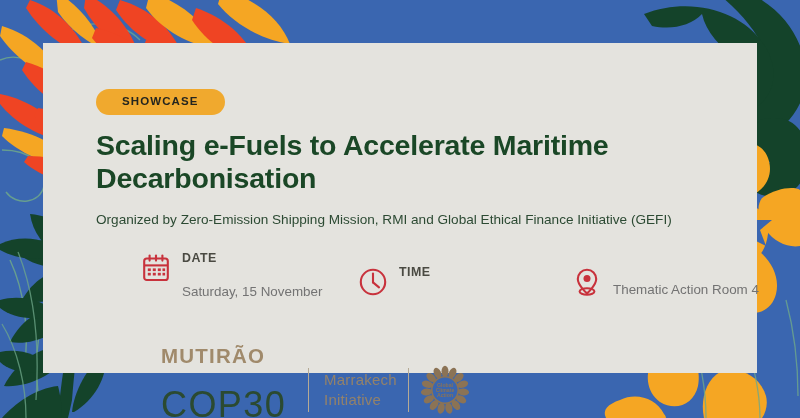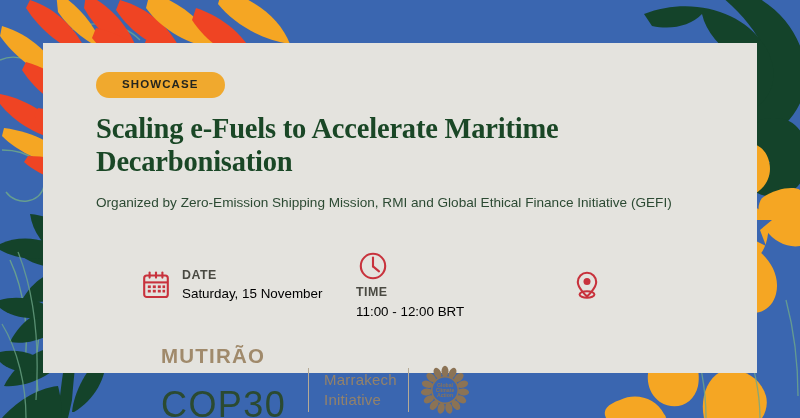--- a/index.html
+++ b/index.html
@@ -31,21 +31,21 @@
     left: 43px;
     top: 43px;
     width: 714px;
     height: 330px;
     background: #E4E3DE;
   }
 
   .card-inner {
     position: absolute;
     left: 53px;
-    top: 29px;
+    top: 46px;
     right: 20px;
   }
 
   
   .badge {
     display: inline-block;
     background: #F0A92E;
     color: #24251F;
     font-size: 11.5px;
     font-weight: bold;
@@ -57,69 +57,68 @@
 
   
   .title {
     margin-top: 14px;
     color: #1A4726;
     font-size: 28.5px;
     font-weight: bold;
     line-height: 1.16;
     letter-spacing: -0.2px;
     max-width: 620px;
-    font-family: Liberation Serif, serif;
   }
 
   .organizer {
     margin-top: 16px;
     color: #2C4A33;
     font-size: 13.6px;
     line-height: 1.3;
   }
 
   
   .info-row {
     position: absolute;
     left: 96px;
     top: 206px;
     width: 660px;
     display: flex;
-    align-items: center;
+    align-items: flex-end;
   }
   .info-item {
     display: flex;
     align-items: flex-start;
   }
   .info-item.date { width: 218px; }
-  .info-item.time { width: 215px; flex-direction: column; }
+  .info-item.time { width: 215px; }
   .info-item.location { width: 230px; }
 
   .info-icon {
     width: 34px;
     height: 38px;
     flex: 0 0 34px;
     margin-right: 9px;
     display: flex;
     align-items: center;
     justify-content: center;
   }
   .info-text { padding-top: 2px; }
   .info-label {
     color: #4A4A42;
     font-size: 12.4px;
     font-weight: bold;
     letter-spacing: 0.5px;
     line-height: 1.25;
   }
   .info-value {
-    color: #000000;
+    color: #737373;
     font-size: 13.4px;
     line-height: 1.35;
-    margin-top: 2px;
+    margin-top: 16px;
     white-space: nowrap;
   }
 
   
   .logos {
     position: absolute;
     left: 118px;
     top: 303px;
     display: flex;
     align-items: center;
@@ -331,34 +330,34 @@
       <div class="info-item time">
         <div class="info-icon">
           <svg width="30" height="30" viewBox="0 0 30 30">
             <circle cx="15" cy="15" r="12.2" fill="none" stroke="#C8323C" stroke-width="2.1"></circle>
             <line x1="15" y1="6.6" x2="15" y2="15.4" stroke="#C8323C" stroke-width="2.1" stroke-linecap="round"></line>
             <line x1="15" y1="15.4" x2="21" y2="20.4" stroke="#C8323C" stroke-width="2.1" stroke-linecap="round"></line>
           </svg>
         </div>
         <div class="info-text">
           <div class="info-label">TIME</div>
-          <div class="info-value">11:00 - 12:00 BRT</div>
         </div>
       </div>
 
       <div class="info-item location">
         <div class="info-icon">
           <svg width="30" height="30" viewBox="0 0 30 30">
             <path d="M15 2.8 C 9.8 2.8, 5.8 6.9, 5.8 12.1 C 5.8 18.4, 15 26.4, 15 26.4
                      C 15 26.4, 24.2 18.4, 24.2 12.1 C 24.2 6.9, 20.2 2.8, 15 2.8 Z" fill="none" stroke="#C8323C" stroke-width="2.1"></path>
             <circle cx="15" cy="11.6" r="3.5" fill="#C8323C"></circle>
             <ellipse cx="15" cy="24.4" rx="7.4" ry="3.2" fill="none" stroke="#C8323C" stroke-width="2.1"></ellipse>
           </svg>
         </div>
         <div class="info-text">
+          <div class="info-value">Thematic Action Room 4</div>
         </div>
       </div>
 
     </div>
 
     <div class="logos">
 
       <div class="mutirao">
         <div class="mutirao-top">MUTIRÃO</div>
         <div class="mutirao-mid">COP30</div>

